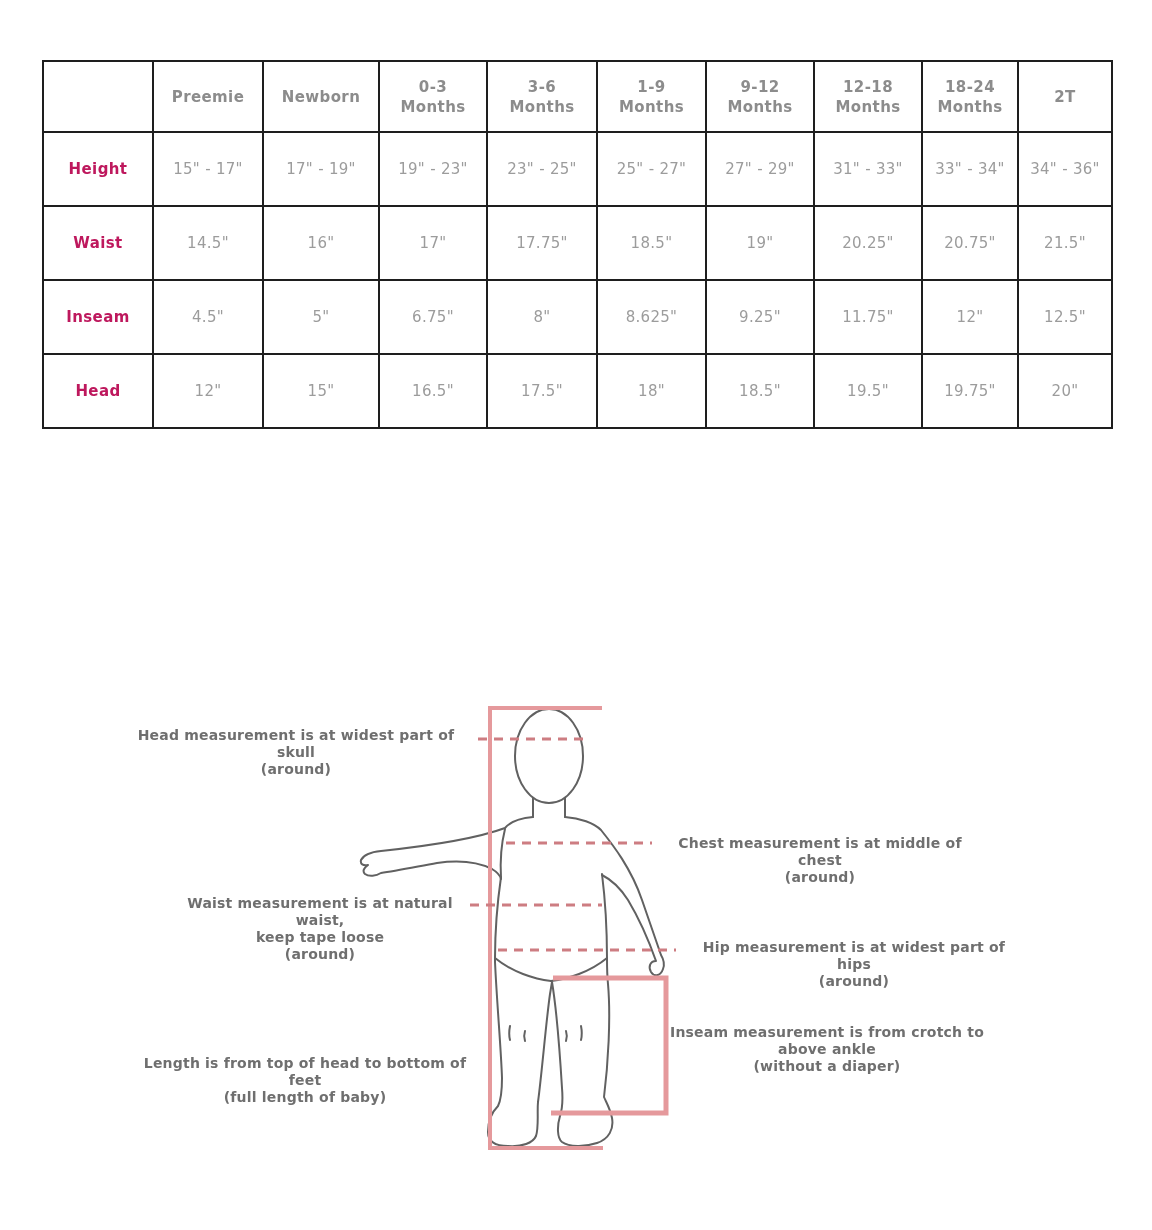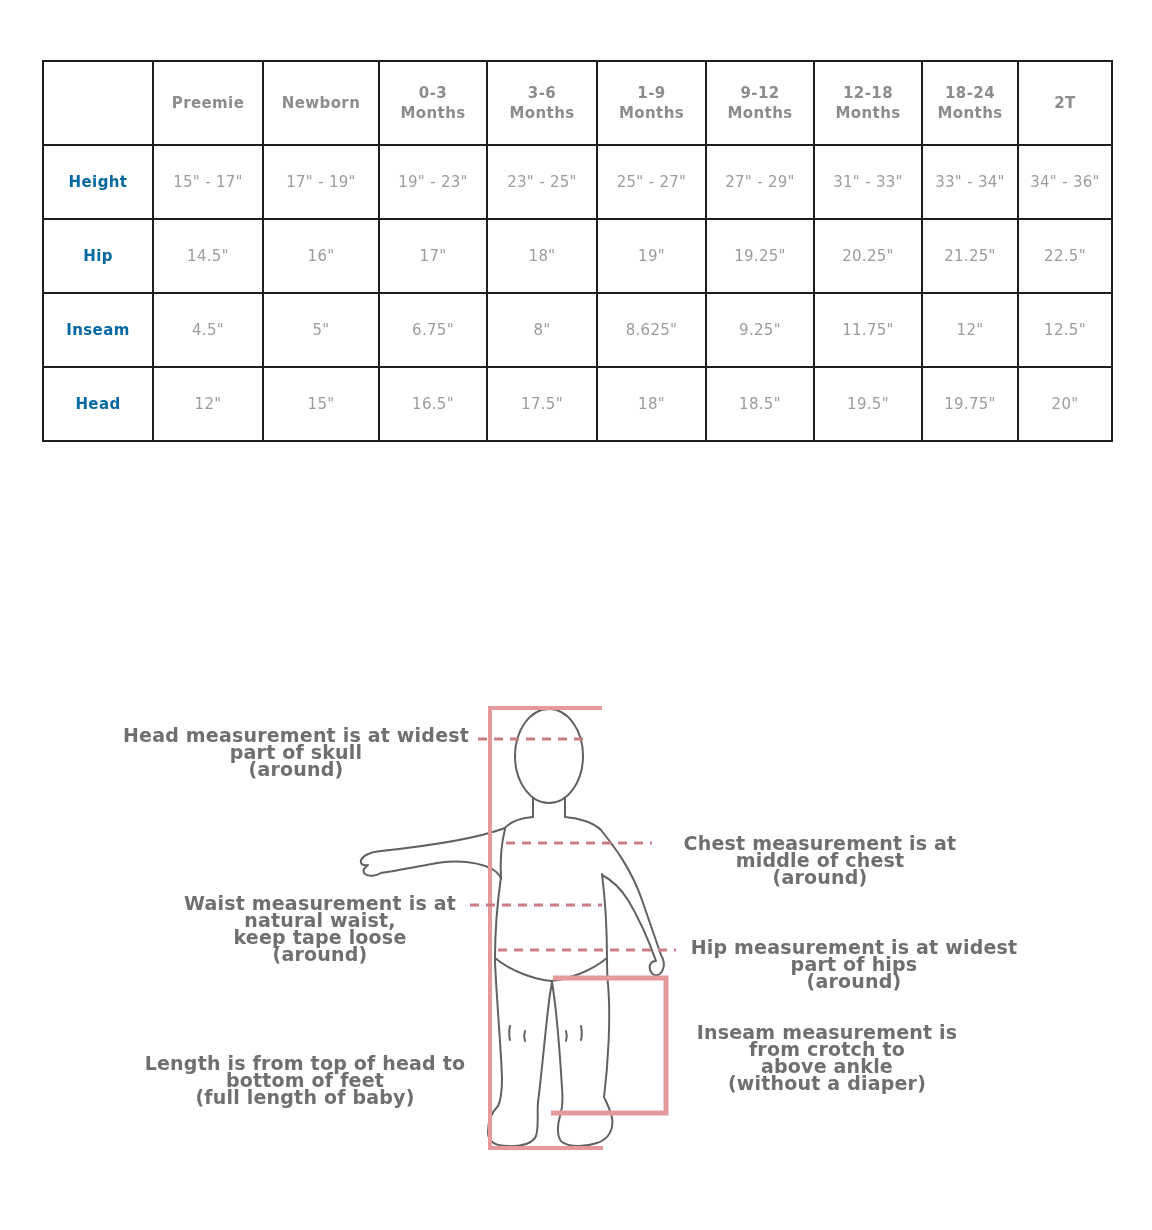--- a/index.html
+++ b/index.html
@@ -12,43 +12,43 @@
   .size-table{
     position:absolute;left:42px;top:60px;width:1069px;
     border-collapse:collapse;table-layout:fixed;
   }
   .size-table th,.size-table td{
     border:2px solid #1e1e1e;
     text-align:center;vertical-align:middle;
     white-space:pre-line;
     padding:0 2px;
   }
-  .size-table thead tr{height:84px;}
+  .size-table thead tr{height:71px;}
   .size-table tbody tr{height:74px;}
   .size-table thead th{
     font-size:15px;font-weight:bold;color:#8c8c8c;letter-spacing:.4px;line-height:20px;
   }
   .size-table tbody th{
-    font-size:15px;font-weight:bold;color:#0369a1;letter-spacing:.4px;
+    font-size:15px;font-weight:bold;color:#be185d;letter-spacing:.4px;
   }
   .size-table td{
     font-size:15px;color:#9c9c9c;letter-spacing:.3px;line-height:20px;
   }
 
   
   .diagram{position:absolute;inset:0;}
   .diagram svg{position:absolute;left:0;top:690px;}
   .stroke-figure{stroke:var(--figure-outline,#616161);stroke-width:2;fill:none;
     stroke-linecap:round;stroke-linejoin:round;}
   .pink-solid{stroke:var(--accent-solid,#e5999c);fill:none;stroke-linecap:butt;}
   .pink-dashed{stroke:var(--accent-dashed,#cd7d82);stroke-width:3;
     stroke-dasharray:9 7;fill:none;}
   .note{
     position:absolute;text-align:center;
-    font-size:19px;font-weight:bold;line-height:17px;
+    font-size:14px;font-weight:bold;line-height:17px;
     color:var(--note-text,#6f6f6f);letter-spacing:.2px;
   }
   .note-head{left:120px;top:727px;width:352px;}
   .note-waist{left:162px;top:895px;width:316px;}
   .note-length{left:130px;top:1055px;width:350px;}
   .note-chest{left:655px;top:835px;width:330px;}
   .note-hip{left:688px;top:939px;width:332px;}
   .note-inseam{left:668px;top:1024px;width:318px;}
 </style>
 </head>
@@ -96,30 +96,30 @@
           <td>17" - 19"</td>
           <td>19" - 23"</td>
           <td>23" - 25"</td>
           <td>25" - 27"</td>
           <td>27" - 29"</td>
           <td>31" - 33"</td>
           <td>33" - 34"</td>
           <td>34" - 36"</td>
         </tr>
         <tr>
-          <th>Hip</th>
+          <th>Waist</th>
           <td>14.5"</td>
           <td>16"</td>
           <td>17"</td>
-          <td>18"</td>
+          <td>17.75"</td>
+          <td>18.5"</td>
           <td>19"</td>
-          <td>19.25"</td>
           <td>20.25"</td>
-          <td>21.25"</td>
-          <td>22.5"</td>
+          <td>20.75"</td>
+          <td>21.5"</td>
         </tr>
         <tr>
           <th>Inseam</th>
           <td>4.5"</td>
           <td>5"</td>
           <td>6.75"</td>
           <td>8"</td>
           <td>8.625"</td>
           <td>9.25"</td>
           <td>11.75"</td>

